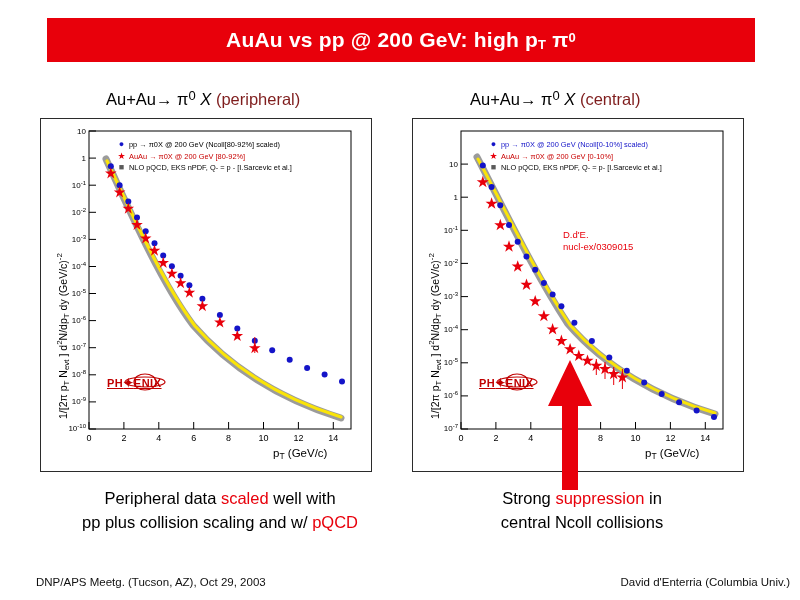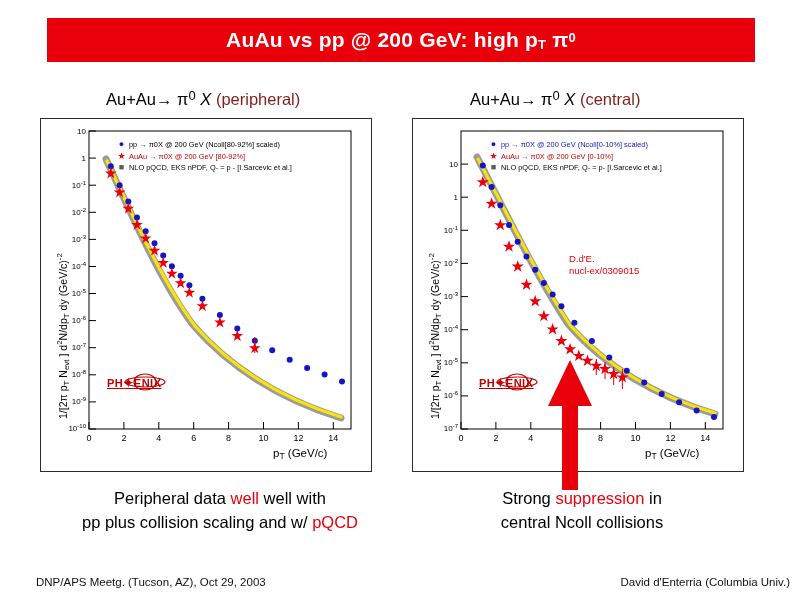--- a/index.html
+++ b/index.html
@@ -433,37 +433,37 @@
       <div class="row">
           <span class="mk mk-red">★</span>
           <span class="red-txt">AuAu → π0X @ 200 GeV [0-10%]</span>
         </div>
       <div class="row">
           <span class="mk mk-gray">■</span>
           <span>NLO pQCD, EKS nPDF, Q- = p- [I.Sarcevic et al.]</span>
         </div>
     </div>
 
-    <div class="annot" style="left:156px; top:110px;margin-top:24px;">
+    <div class="annot" style="left:150px; top:110px;">
       <div>D.d'E.</div>
       <div>nucl-ex/0309015</div>
     </div>
 
     <div class="phenix" style="left:66px; top:257px;">
       PH<span class="star">✦</span>ENIX
     </div>
   </div>
 
   <svg id="red-arrow" width="60" height="130" viewBox="0 0 60 130">
     <polygon points="30,0 52,46 38,46 38,130 22,130 22,46 8,46" fill="#e8000b"></polygon>
   </svg>
 
   <div class="caption" id="cap-left">
     <div>
-      <span>Peripheral data </span><span class="red">well</span><span> well with</span>
+      <span>Peripheral data </span><span class="red">scaled</span><span> well with</span>
     </div>
     <div>
       <span>pp plus collision scaling and w/ </span><span class="red">pQCD</span>
     </div>
   </div>
 
   <div class="caption" id="cap-right">
     <div>
       <span>Strong </span><span class="red">suppression</span><span> in</span>
     </div>

